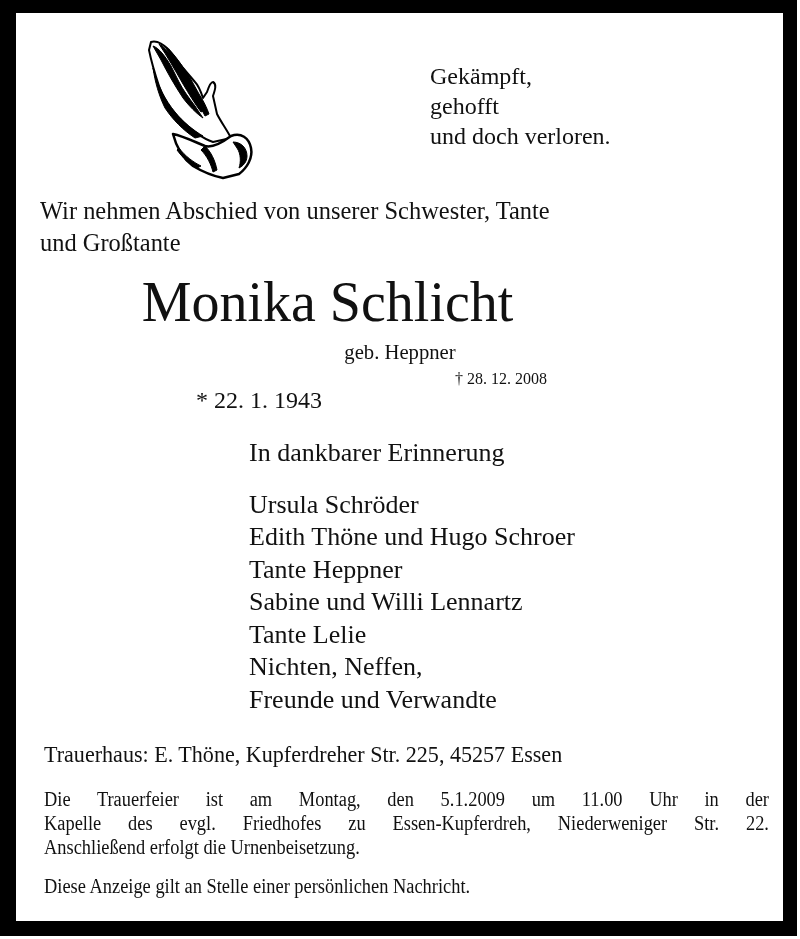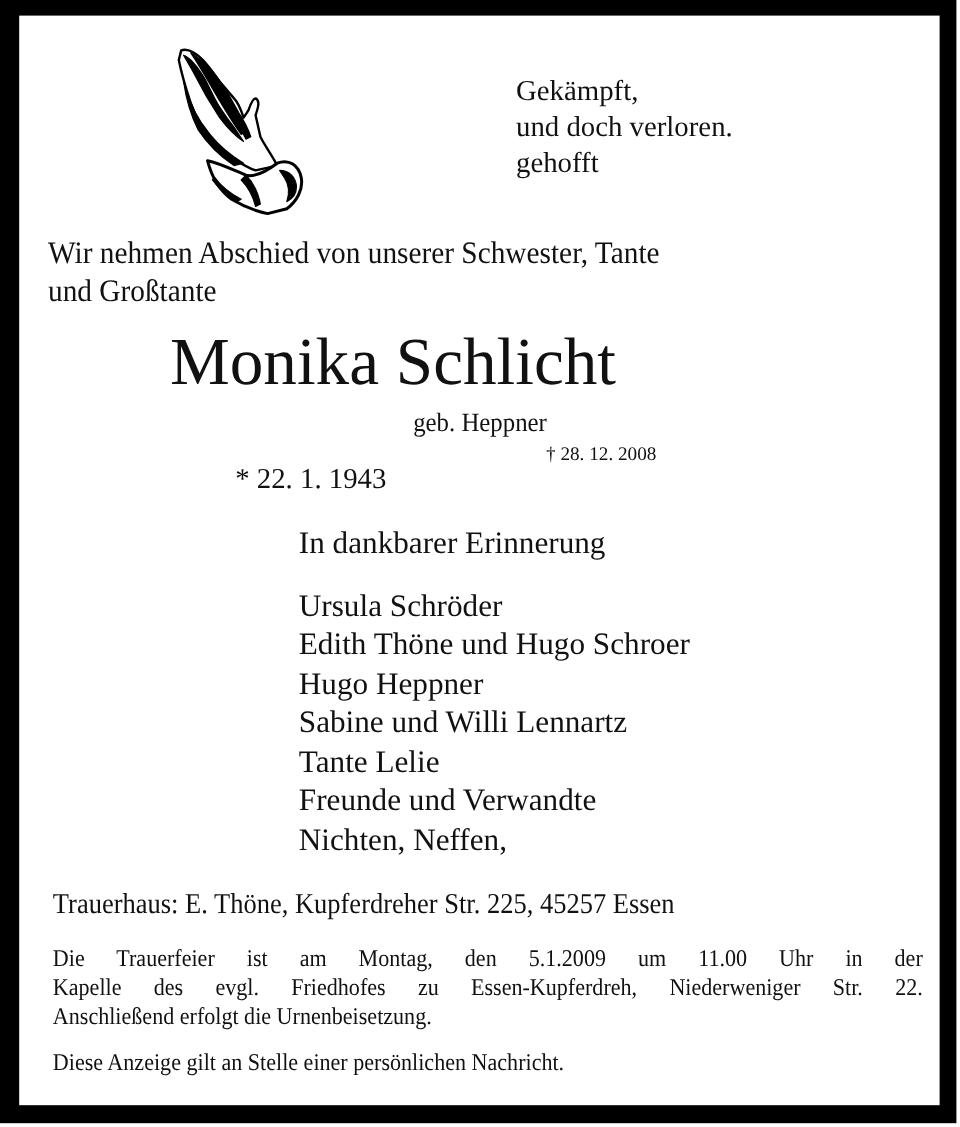--- a/index.html
+++ b/index.html
@@ -42,43 +42,43 @@
       <path d="M30 96 C40 98 52 104 62 108 C70 110 80 104 88 98 C98 94 106 100 108 110 C110 120 104 130 96 136 L80 140 C70 138 60 134 50 128 C42 122 34 112 30 96 Z" fill="#fff" stroke-width="2.5"></path>
       <path d="M62 108 C68 114 72 122 74 132 L70 134 C68 126 64 118 58 112 Z"></path>
       <path d="M90 104 C98 104 104 110 104 118 C104 124 100 128 96 130 C98 124 98 116 94 110 Z"></path>
       <path d="M36 110 C42 118 50 124 58 128 L54 130 C46 126 40 120 34 112 Z"></path>
     </g>
   </svg>
 </div>
 
 <div class="abs motto">
   <div>Gekämpft,</div>
+  <div>gehofft</div>
   <div>und doch verloren.</div>
-  <div>gehofft</div>
 </div>
 
 <div class="abs intro">
   <div>Wir nehmen Abschied von unserer Schwester, Tante</div>
   <div>und Großtante</div>
 </div>
 
 <div class="abs name">Monika Schlicht</div>
 <div class="abs maiden">geb. Heppner</div>
 <div class="abs born">* 22. 1. 1943</div>
 <div class="abs died">† 28. 12. 2008</div>
 
 <div class="abs mourners">
   <div class="head">In dankbarer Erinnerung</div>
   <div>Ursula Schröder</div>
   <div>Edith Thöne und Hugo Schroer</div>
-  <div>Hugo Heppner</div>
+  <div>Tante Heppner</div>
   <div>Sabine und Willi Lennartz</div>
   <div>Tante Lelie</div>
+  <div>Nichten, Neffen,</div>
   <div>Freunde und Verwandte</div>
-  <div>Nichten, Neffen,</div>
 </div>
 
 <div class="abs house">Trauerhaus: E. Thöne, Kupferdreher Str. 225, 45257 Essen</div>
 
 <div class="abs service">
   <span class="j">Die Trauerfeier ist am Montag, den 5.1.2009 um 11.00 Uhr in der</span>
   <span class="j">Kapelle des evgl. Friedhofes zu Essen-Kupferdreh, Niederweniger Str. 22.</span>
   <span>Anschließend erfolgt die Urnenbeisetzung.</span>
 </div>
 

